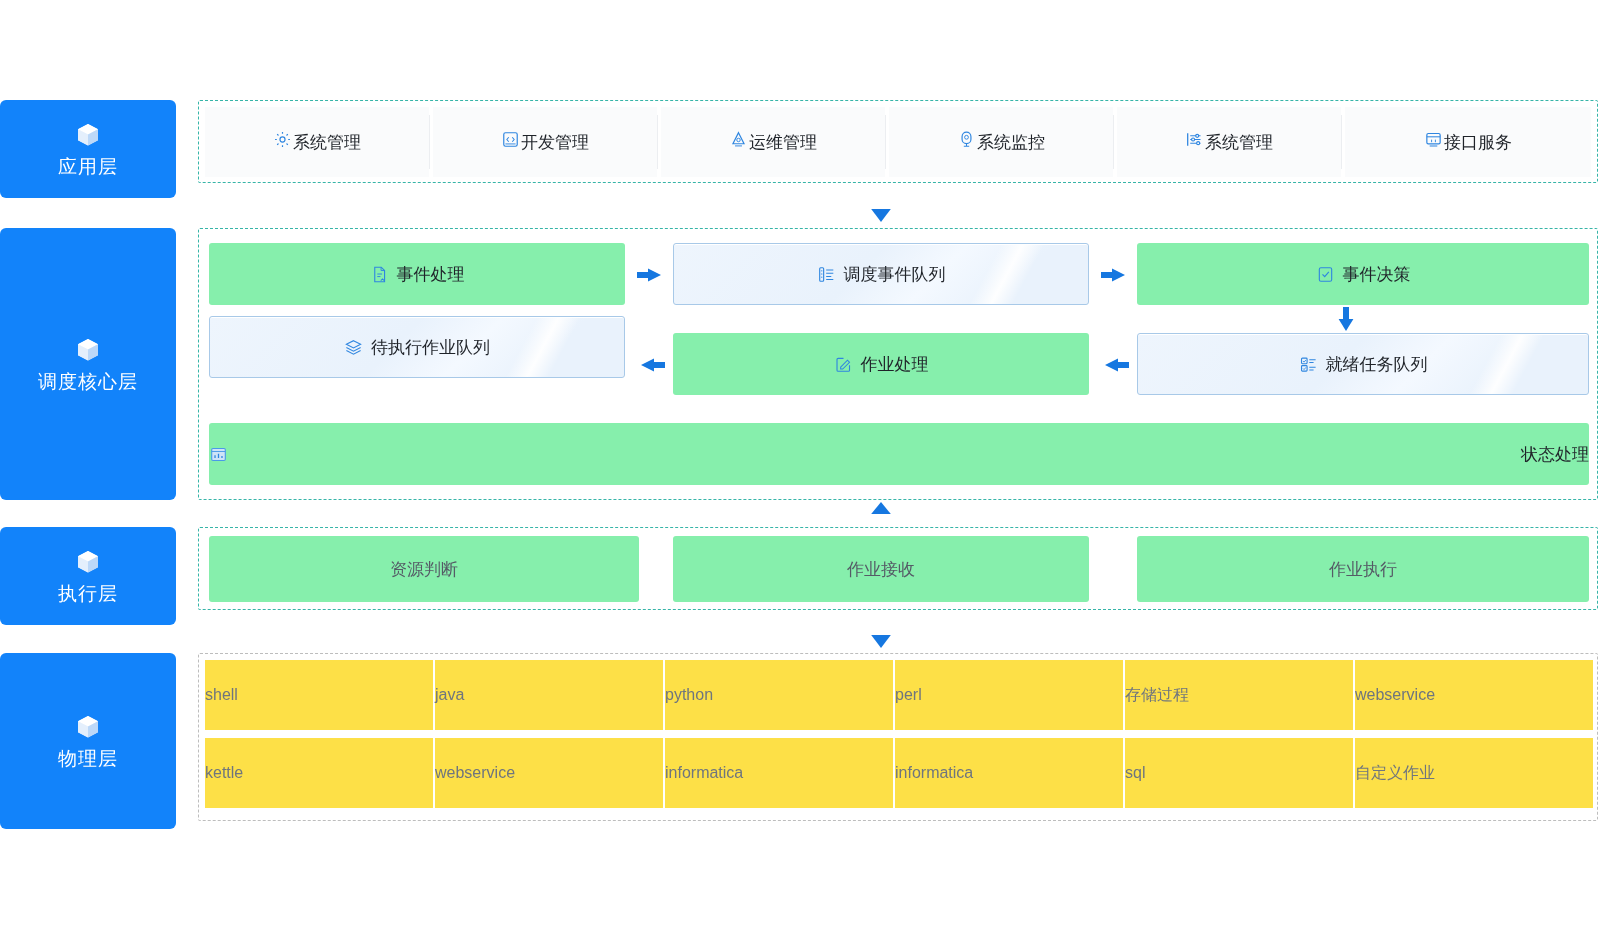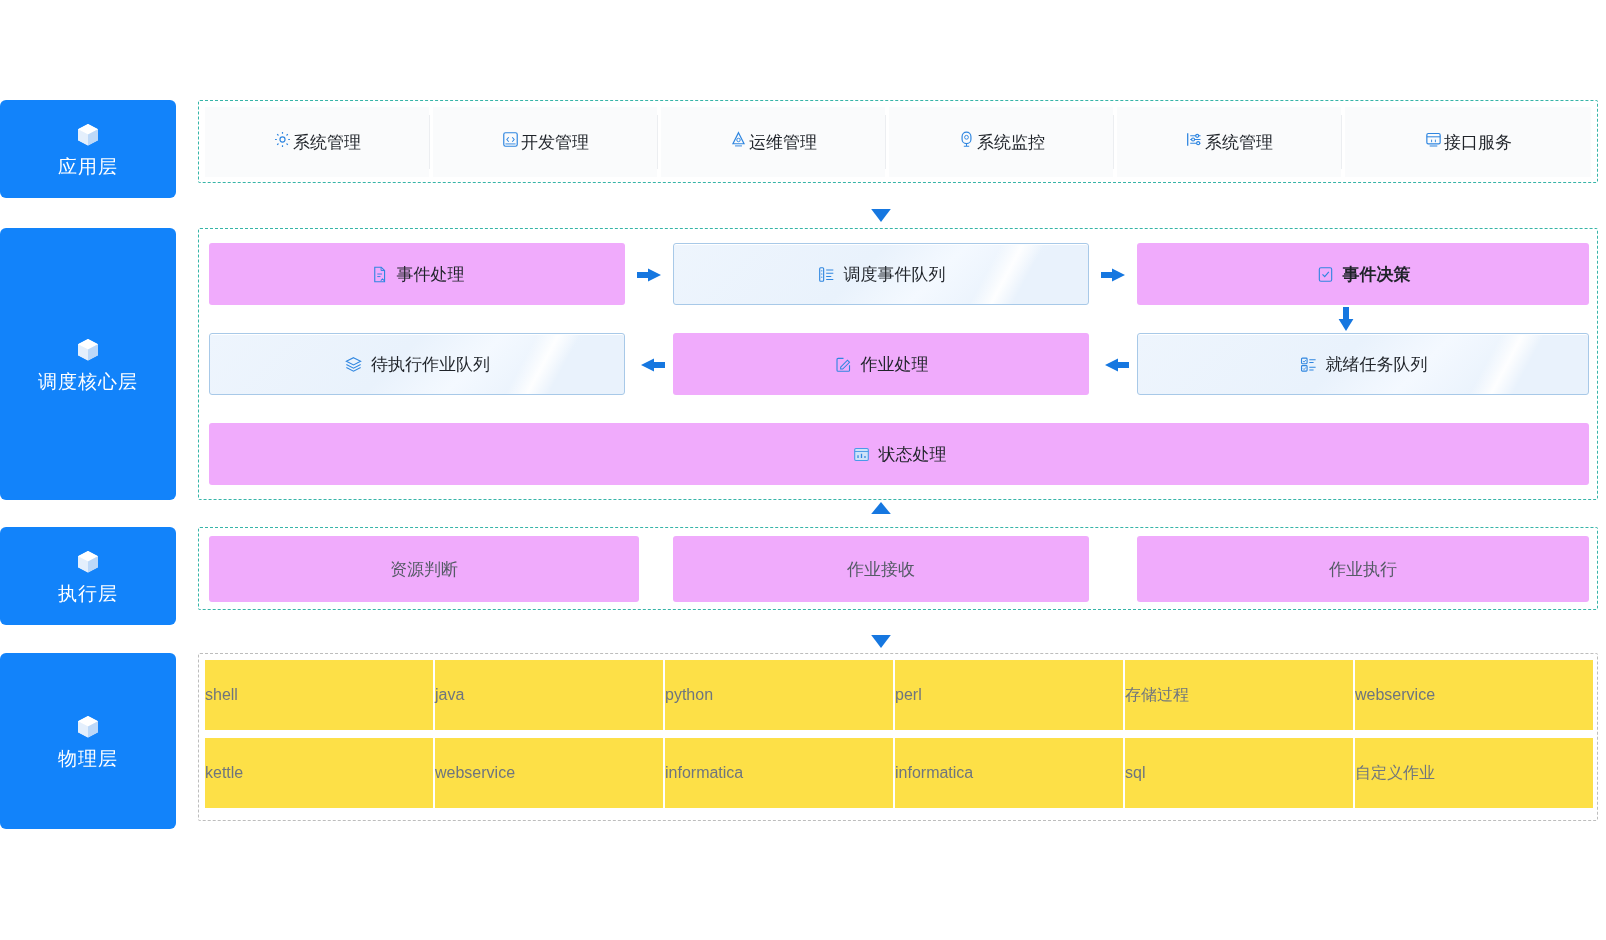--- a/index.html
+++ b/index.html
@@ -46,21 +46,21 @@
   .group {
     position: absolute;
     border: 1px dashed #36b5a8;
     border-radius: 2px;
   }
   .group.grey-dash { border-color: #bdbdbd; }
 
   
   .tile {
     position: absolute;
-    background: #f0abfc;
+    background: #86efac;
     border-radius: 3px;
     display: flex;
     align-items: center;
     justify-content: center;
     gap: 8px;
     font-size: 17px;
     color: #1f2329;
     white-space: nowrap;
   }
   .tile.plain { color: #555b66; }
@@ -307,38 +307,38 @@
       <span class="txt">调度事件队列</span>
     </div>
 
     <div class="arrow" style="left:902px;top:36px;">
       <svg width="28" height="20" viewBox="0 0 28 20">
         <path d="M0 10 L13 10" stroke="#1677e0" stroke-width="6" fill="none"></path>
         <path d="M11 3.4 L11 16.6 L24 10 Z" fill="#1677e0"></path>
       </svg>
     </div>
 
-    <div class="tile" style="left:938px;top:14px;width:452px;height:62px;font-weight:bold;">
+    <div class="tile" style="left:938px;top:14px;width:452px;height:62px;">
       <span class="ico">
         <svg width="19" height="19" viewBox="0 0 24 24" fill="none" stroke="#2f86e0" stroke-width="1.4">
           <rect x="4.2" y="3.4" width="15.6" height="17.2" rx="2"></rect>
           <path d="M8.2 11.8 L11 14.6 L16.2 8.6" stroke-width="1.5"></path>
         </svg>
       </span>
       <span class="txt">事件决策</span>
     </div>
 
     <div class="arrow" style="left:1137px;top:78px;">
       <svg width="20" height="28" viewBox="0 0 20 28">
         <path d="M10 0 L10 13" stroke="#1677e0" stroke-width="6" fill="none"></path>
         <path d="M2.6 12 L17.4 12 L10 24 Z" fill="#1677e0"></path>
       </svg>
     </div>
 
-    <div class="tile highlight" style="left:10px;top:104px;width:416px;height:62px;">
+    <div class="tile highlight" style="left:10px;top:87px;width:416px;height:62px;">
       <span class="ico">
         <svg width="19" height="19" viewBox="0 0 24 24" fill="none" stroke="#2f86e0" stroke-width="1.4">
           <path d="M12 3.4 L21 8 L12 12.6 L3 8 Z"></path>
           <path d="M3 12 L12 16.6 L21 12" stroke-width="1.3"></path>
           <path d="M3 15.8 L12 20.4 L21 15.8" stroke-width="1.3"></path>
         </svg>
       </span>
       <span class="txt">待执行作业队列</span>
     </div>
 
@@ -371,21 +371,21 @@
         <svg width="19" height="19" viewBox="0 0 24 24" fill="none" stroke="#2f86e0" stroke-width="1.4">
           <rect x="3.2" y="4" width="7" height="7" rx="1.1"></rect>
           <rect x="3.2" y="13.4" width="7" height="7" rx="1.1"></rect>
           <path d="M5 7.6l1.4 1.4 2.4-2.8M5 17l1.4 1.4 2.4-2.8" stroke-width="1.1"></path>
           <path d="M13 6h8M13 9.6h5.4M13 15.4h8M13 19h5.4" stroke-width="1.3"></path>
         </svg>
       </span>
       <span class="txt">就绪任务队列</span>
     </div>
 
-    <div class="tile" style="left:10px;top:194px;width:1380px;height:62px;">
+    <div class="tile" style="left:10px;top:194px;width:1380px;height:62px;justify-content:space-between;">
       <span class="ico">
         <svg width="19" height="19" viewBox="0 0 24 24" fill="none" stroke="#4a9ae8" stroke-width="1.4">
           <rect x="3.4" y="4.4" width="17.2" height="15.2" rx="1.6" fill="#cfe3f8" stroke="#4a9ae8"></rect>
           <path d="M3.4 8.2h17.2" stroke-width="1.2"></path>
           <path d="M7.6 16.4v-3.6M12 16.4v-5.4M16.4 16.4v-2.4" stroke="#2f86e0" stroke-width="1.6"></path>
         </svg>
       </span>
       <span class="txt">状态处理</span>
     </div>
   </div>

